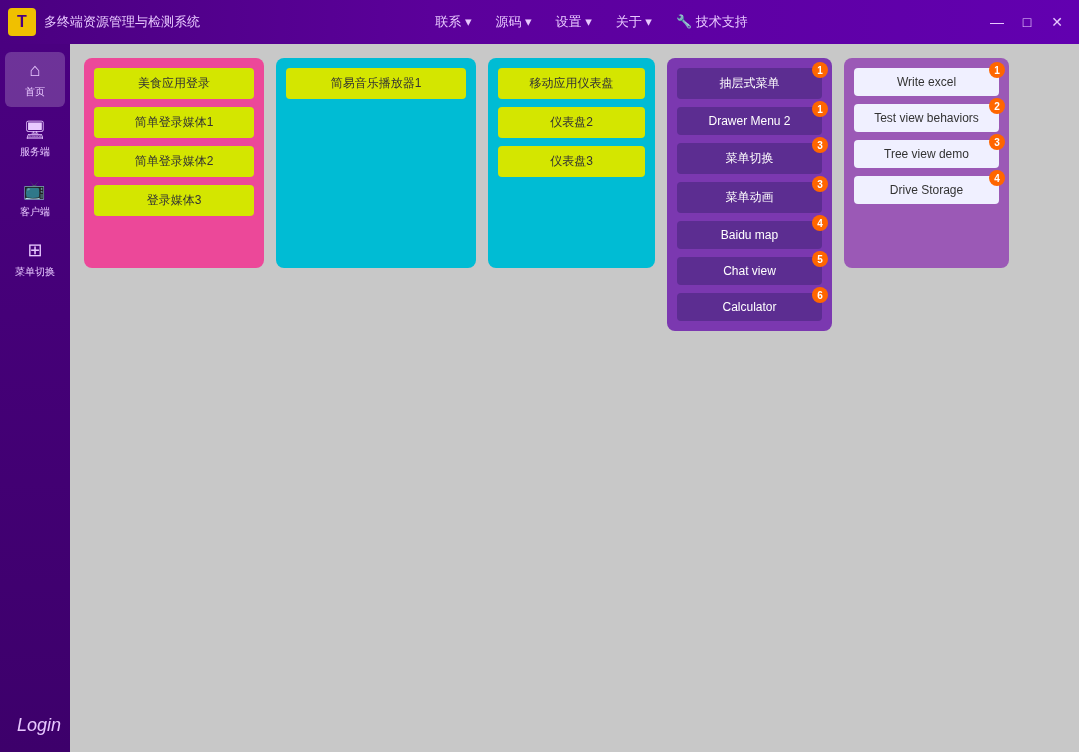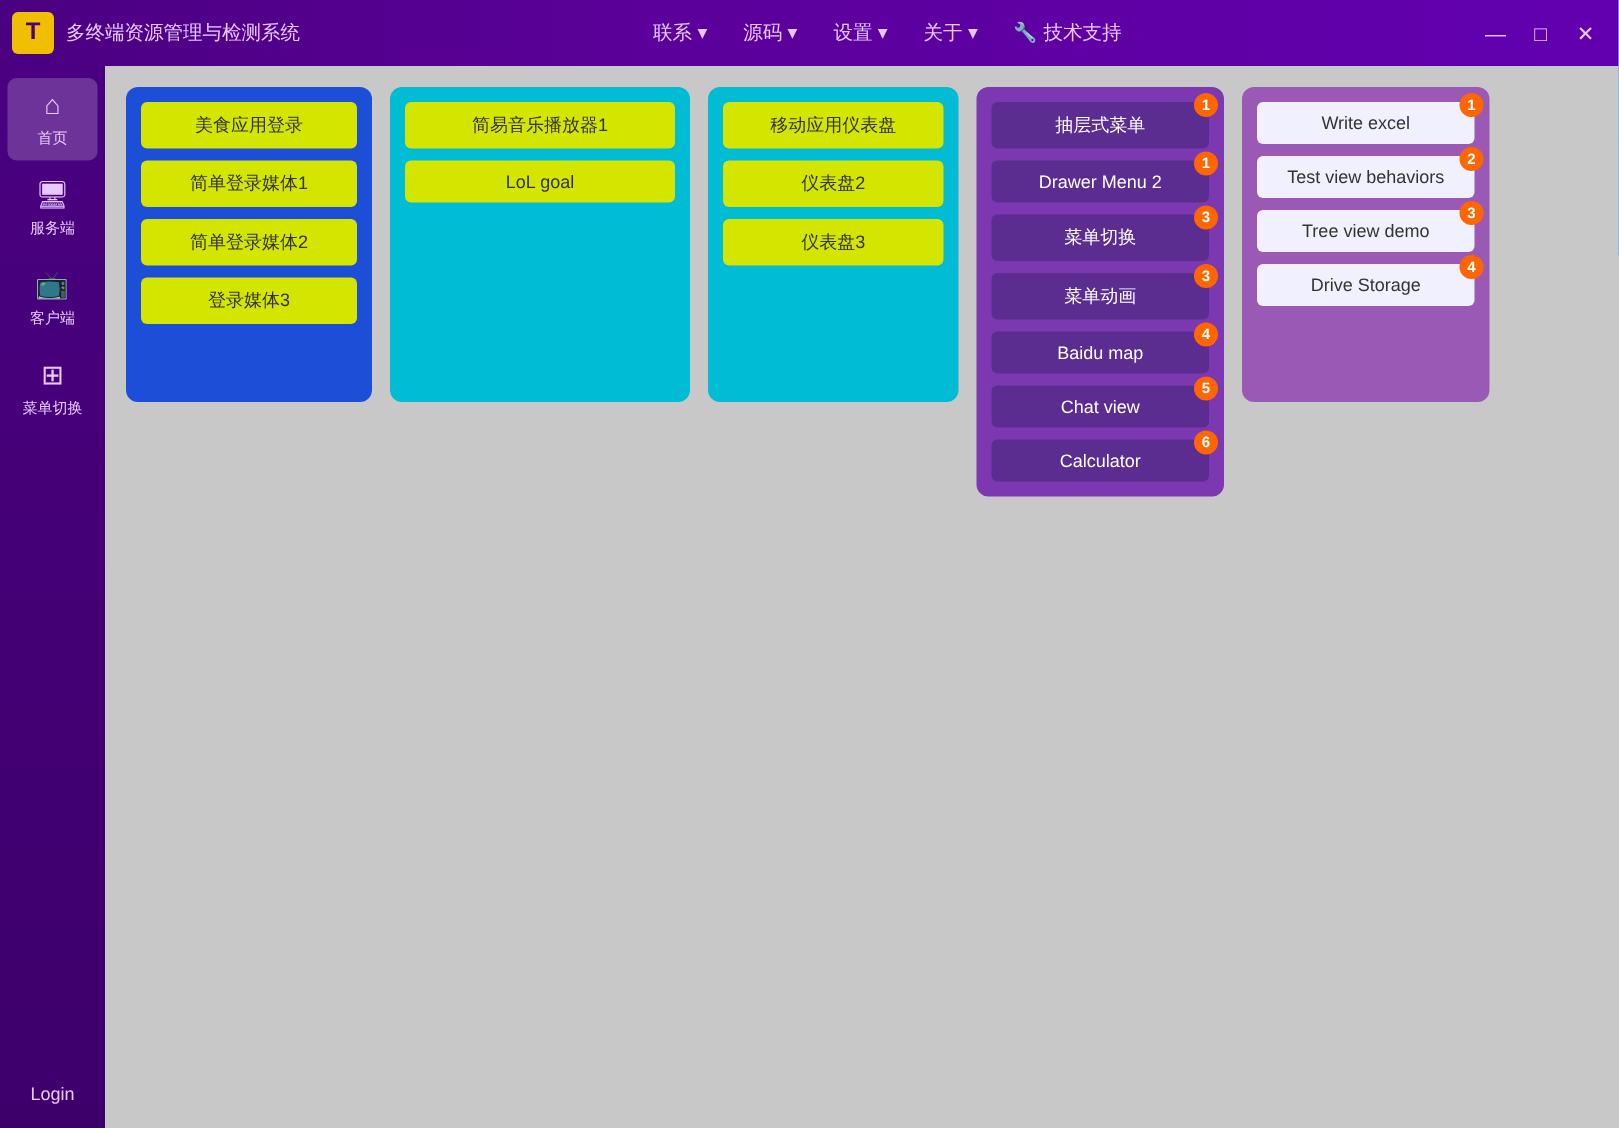--- a/index.html
+++ b/index.html
@@ -107,26 +107,27 @@
     .sidebar-item.active { background: rgba(255,255,255,0.2); }
     .sidebar-icon {
       font-size: 18px;
       color: #e8c8ff;
     }
     .sidebar-bottom {
       margin-top: auto;
     }
     .sidebar-login {
       width: 60px;
-      text-align: center;
-      color: #e8c8ff;
-      font-size: 12px;
+      text-align: right;
+      color: #e8c8ff;
+      font-size: 18px;
       padding: 8px 4px;
       cursor: pointer;
       border-radius: 6px;
+      font-style: italic;
     }
 
     
     .content-area {
       flex: 1;
       background: #c8c8c8;
       padding: 14px;
       display: flex;
       gap: 12px;
       align-items: flex-start;
@@ -136,22 +137,22 @@
     
     .card-panel {
       border-radius: 8px;
       padding: 10px;
       display: flex;
       flex-direction: column;
       gap: 8px;
       min-height: 210px;
     }
     .card-purple {
-      background: #1d4ed8;
-      width: 164px;
+      background: #ec4899;
+      width: 180px;
     }
     .card-cyan {
       background: #00bcd4;
       width: 200px;
     }
     .card-cyan2 {
       background: #00bcd4;
       width: 167px;
     }
     .card-purple2 {
@@ -258,21 +259,20 @@
     <div class="card-panel card-purple">
       <button class="card-btn btn-lime">美食应用登录</button>
       <button class="card-btn btn-lime">简单登录媒体1</button>
       <button class="card-btn btn-lime">简单登录媒体2</button>
       <button class="card-btn btn-lime">登录媒体3</button>
       <div class="card-spacer"></div>
     </div>
 
     <div class="card-panel card-cyan">
       <button class="card-btn btn-lime">简易音乐播放器1</button>
-      <button class="card-btn btn-lime">LoL goal</button>
       <div class="card-spacer"></div>
     </div>
 
     <div class="card-panel card-cyan2">
       <button class="card-btn btn-lime">移动应用仪表盘</button>
       <button class="card-btn btn-lime">仪表盘2</button>
       <button class="card-btn btn-lime">仪表盘3</button>
       <div class="card-spacer"></div>
     </div>
 

